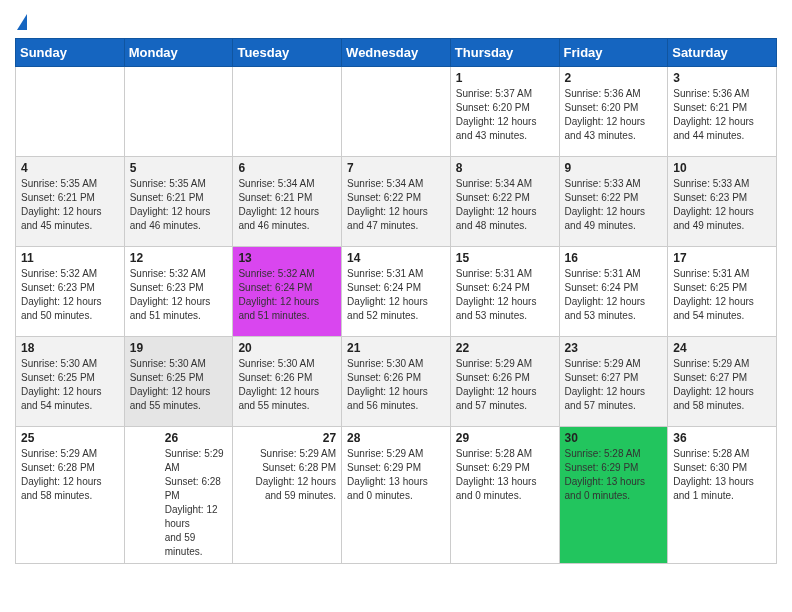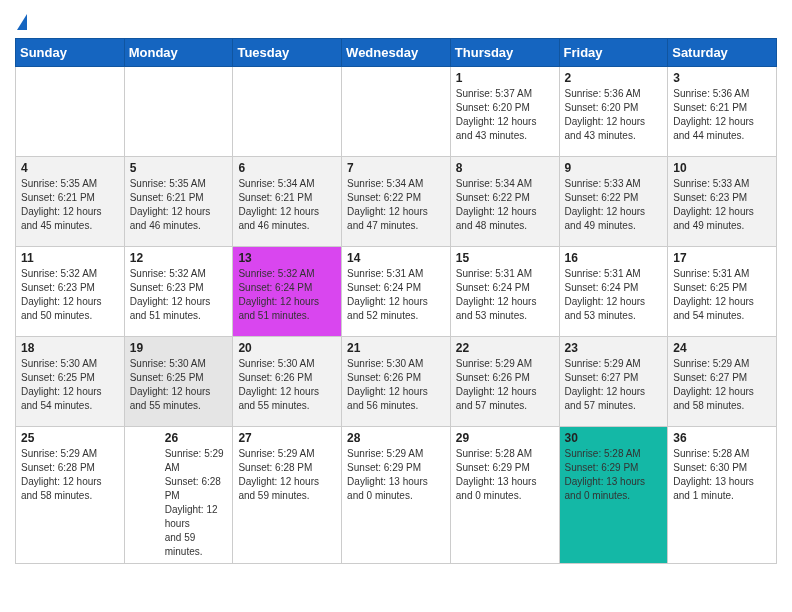--- a/index.html
+++ b/index.html
@@ -331,42 +331,42 @@
 Daylight: 12 hours
 and 58 minutes.</div>
           </td>
           <td style="background: rgb(255, 255, 255); padding-left: 40px;">
             <span class="day-num">26</span>
             <div class="day-info" style="white-space: pre-line;">Sunrise: 5:29 AM
 Sunset: 6:28 PM
 Daylight: 12 hours
 and 59 minutes.</div>
           </td>
-          <td style="background: rgb(255, 255, 255);">
+          <td style="background: rgb(255, 255, 255); text-align: right;">
             <span class="day-num">27</span>
             <div class="day-info" style="white-space: pre-line;">Sunrise: 5:29 AM
 Sunset: 6:28 PM
 Daylight: 12 hours
 and 59 minutes.</div>
           </td>
           <td style="background: rgb(255, 255, 255);">
             <span class="day-num">28</span>
             <div class="day-info" style="white-space: pre-line;">Sunrise: 5:29 AM
 Sunset: 6:29 PM
 Daylight: 13 hours
 and 0 minutes.</div>
           </td>
           <td style="background: rgb(255, 255, 255);">
             <span class="day-num">29</span>
             <div class="day-info" style="white-space: pre-line;">Sunrise: 5:28 AM
 Sunset: 6:29 PM
 Daylight: 13 hours
 and 0 minutes.</div>
           </td>
-          <td style="background: #14b8a6;">
+          <td style="background: #22c55e;">
             <span class="day-num">30</span>
             <div class="day-info" style="white-space: pre-line;">Sunrise: 5:28 AM
 Sunset: 6:29 PM
 Daylight: 13 hours
 and 0 minutes.</div>
           </td>
           <td style="background: rgb(255, 255, 255);">
             <span class="day-num">36</span>
             <div class="day-info" style="white-space: pre-line;">Sunrise: 5:28 AM
 Sunset: 6:30 PM

